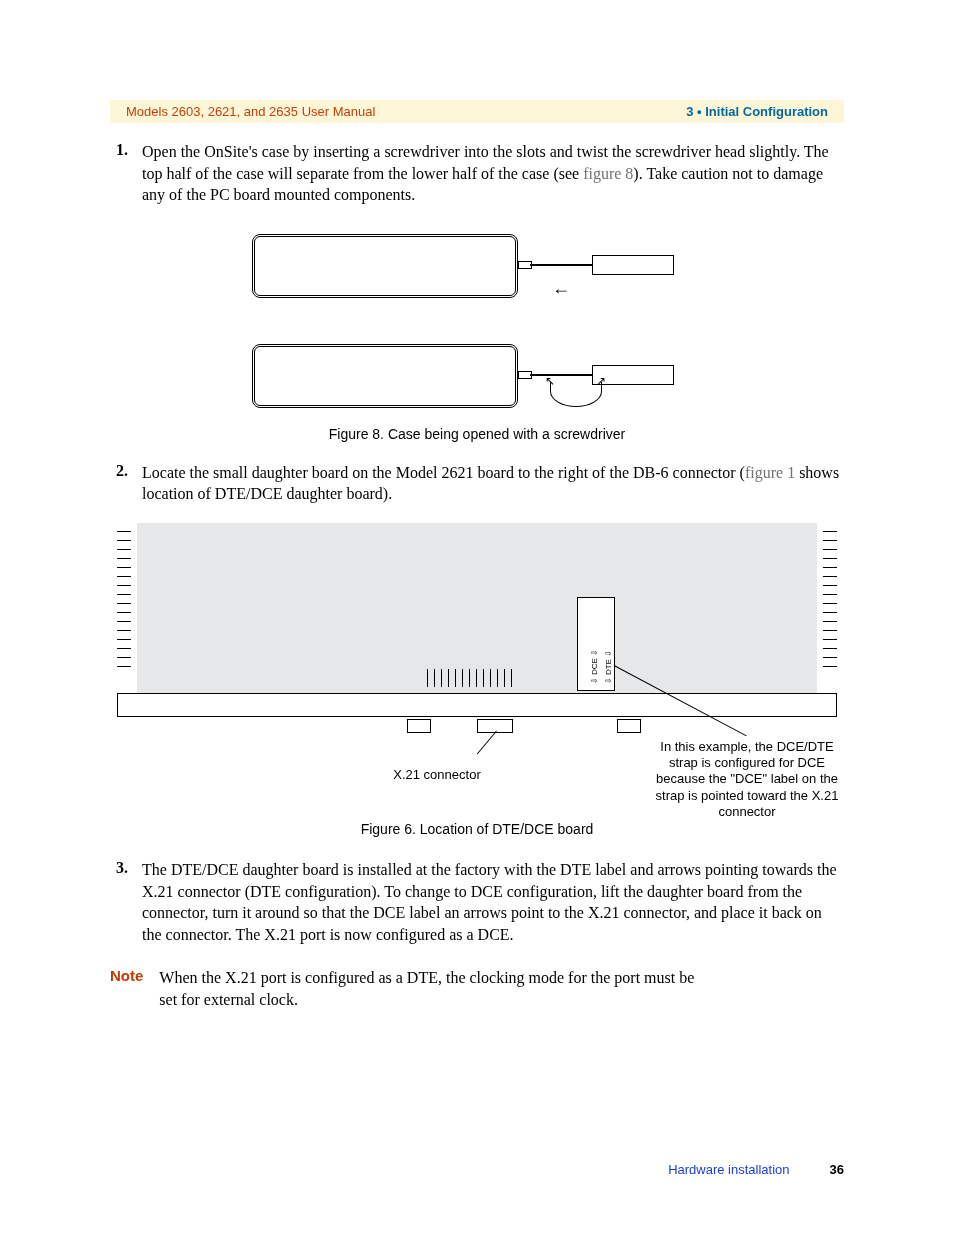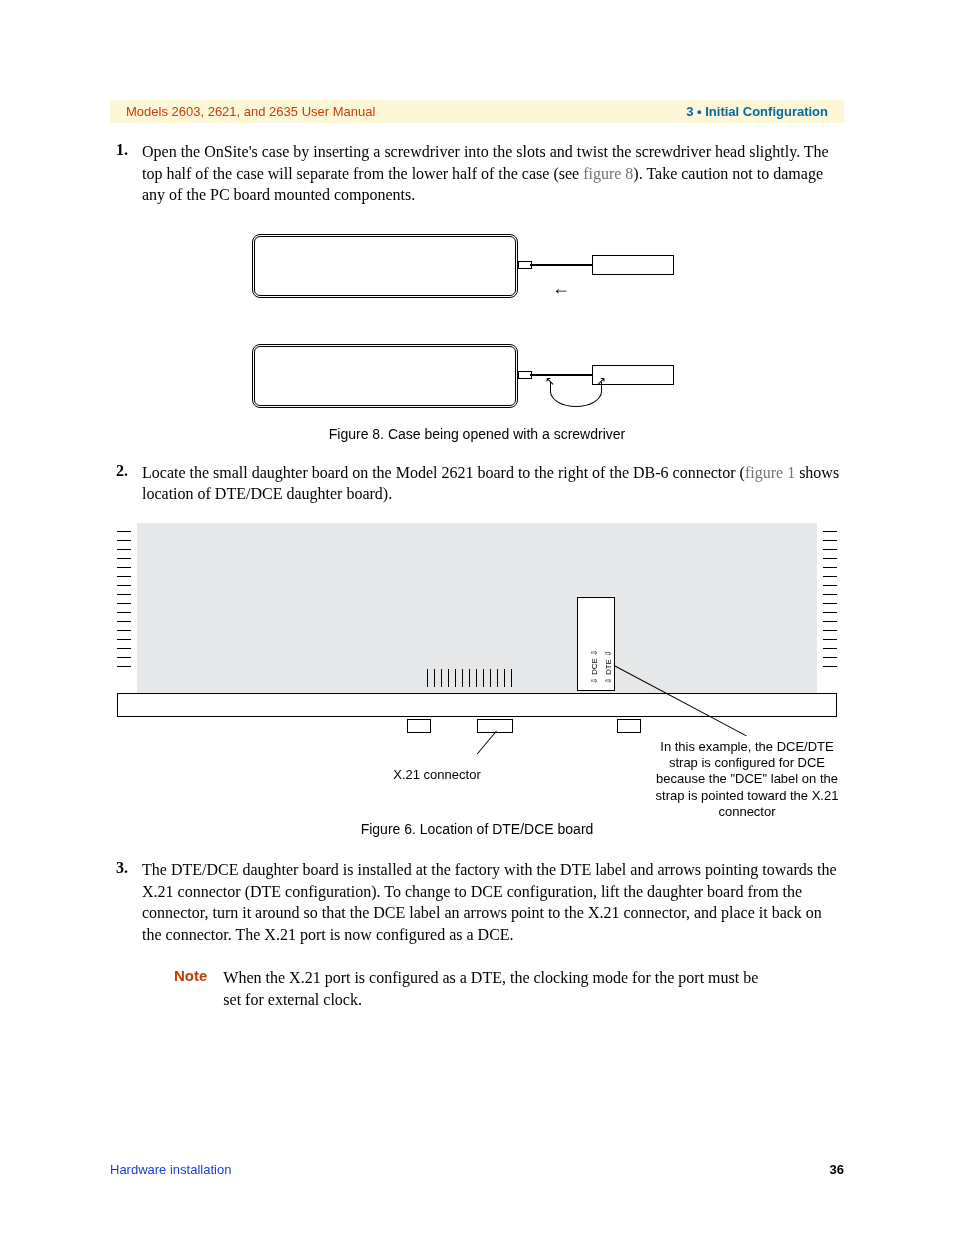--- a/index.html
+++ b/index.html
@@ -177,42 +177,42 @@
     position: absolute;
     font-size: 13px;
     line-height: 1.25;
   }
 
   
   .note-block {
     display: flex;
     gap: 16px;
     margin-top: 22px;
-    margin-left: 64px;
     max-width: 590px;
   }
   .note-label {
     color: #c23b00;
     font-family: Arial, Helvetica, sans-serif;
     font-weight: bold;
     font-size: 15px;
     flex: 0 0 auto;
   }
   .note-text {
     font-size: 16px;
     line-height: 1.35;
   }
 
   .footer {
     position: absolute;
     left: 110px; right: 110px; bottom: 58px;
     display: flex;
-    justify-content: space-between;
+    justify-content: flex-end;
     font-family: Arial, Helvetica, sans-serif;
     font-size: 13px;
+    gap: 40px;
   }
   .footer-left { color: #1a3fd6; }
   .footer-right { font-weight: bold; }
 </style>
 </head>
 <body>
 
 <div class="page">
 
   <div class="header-bar">

